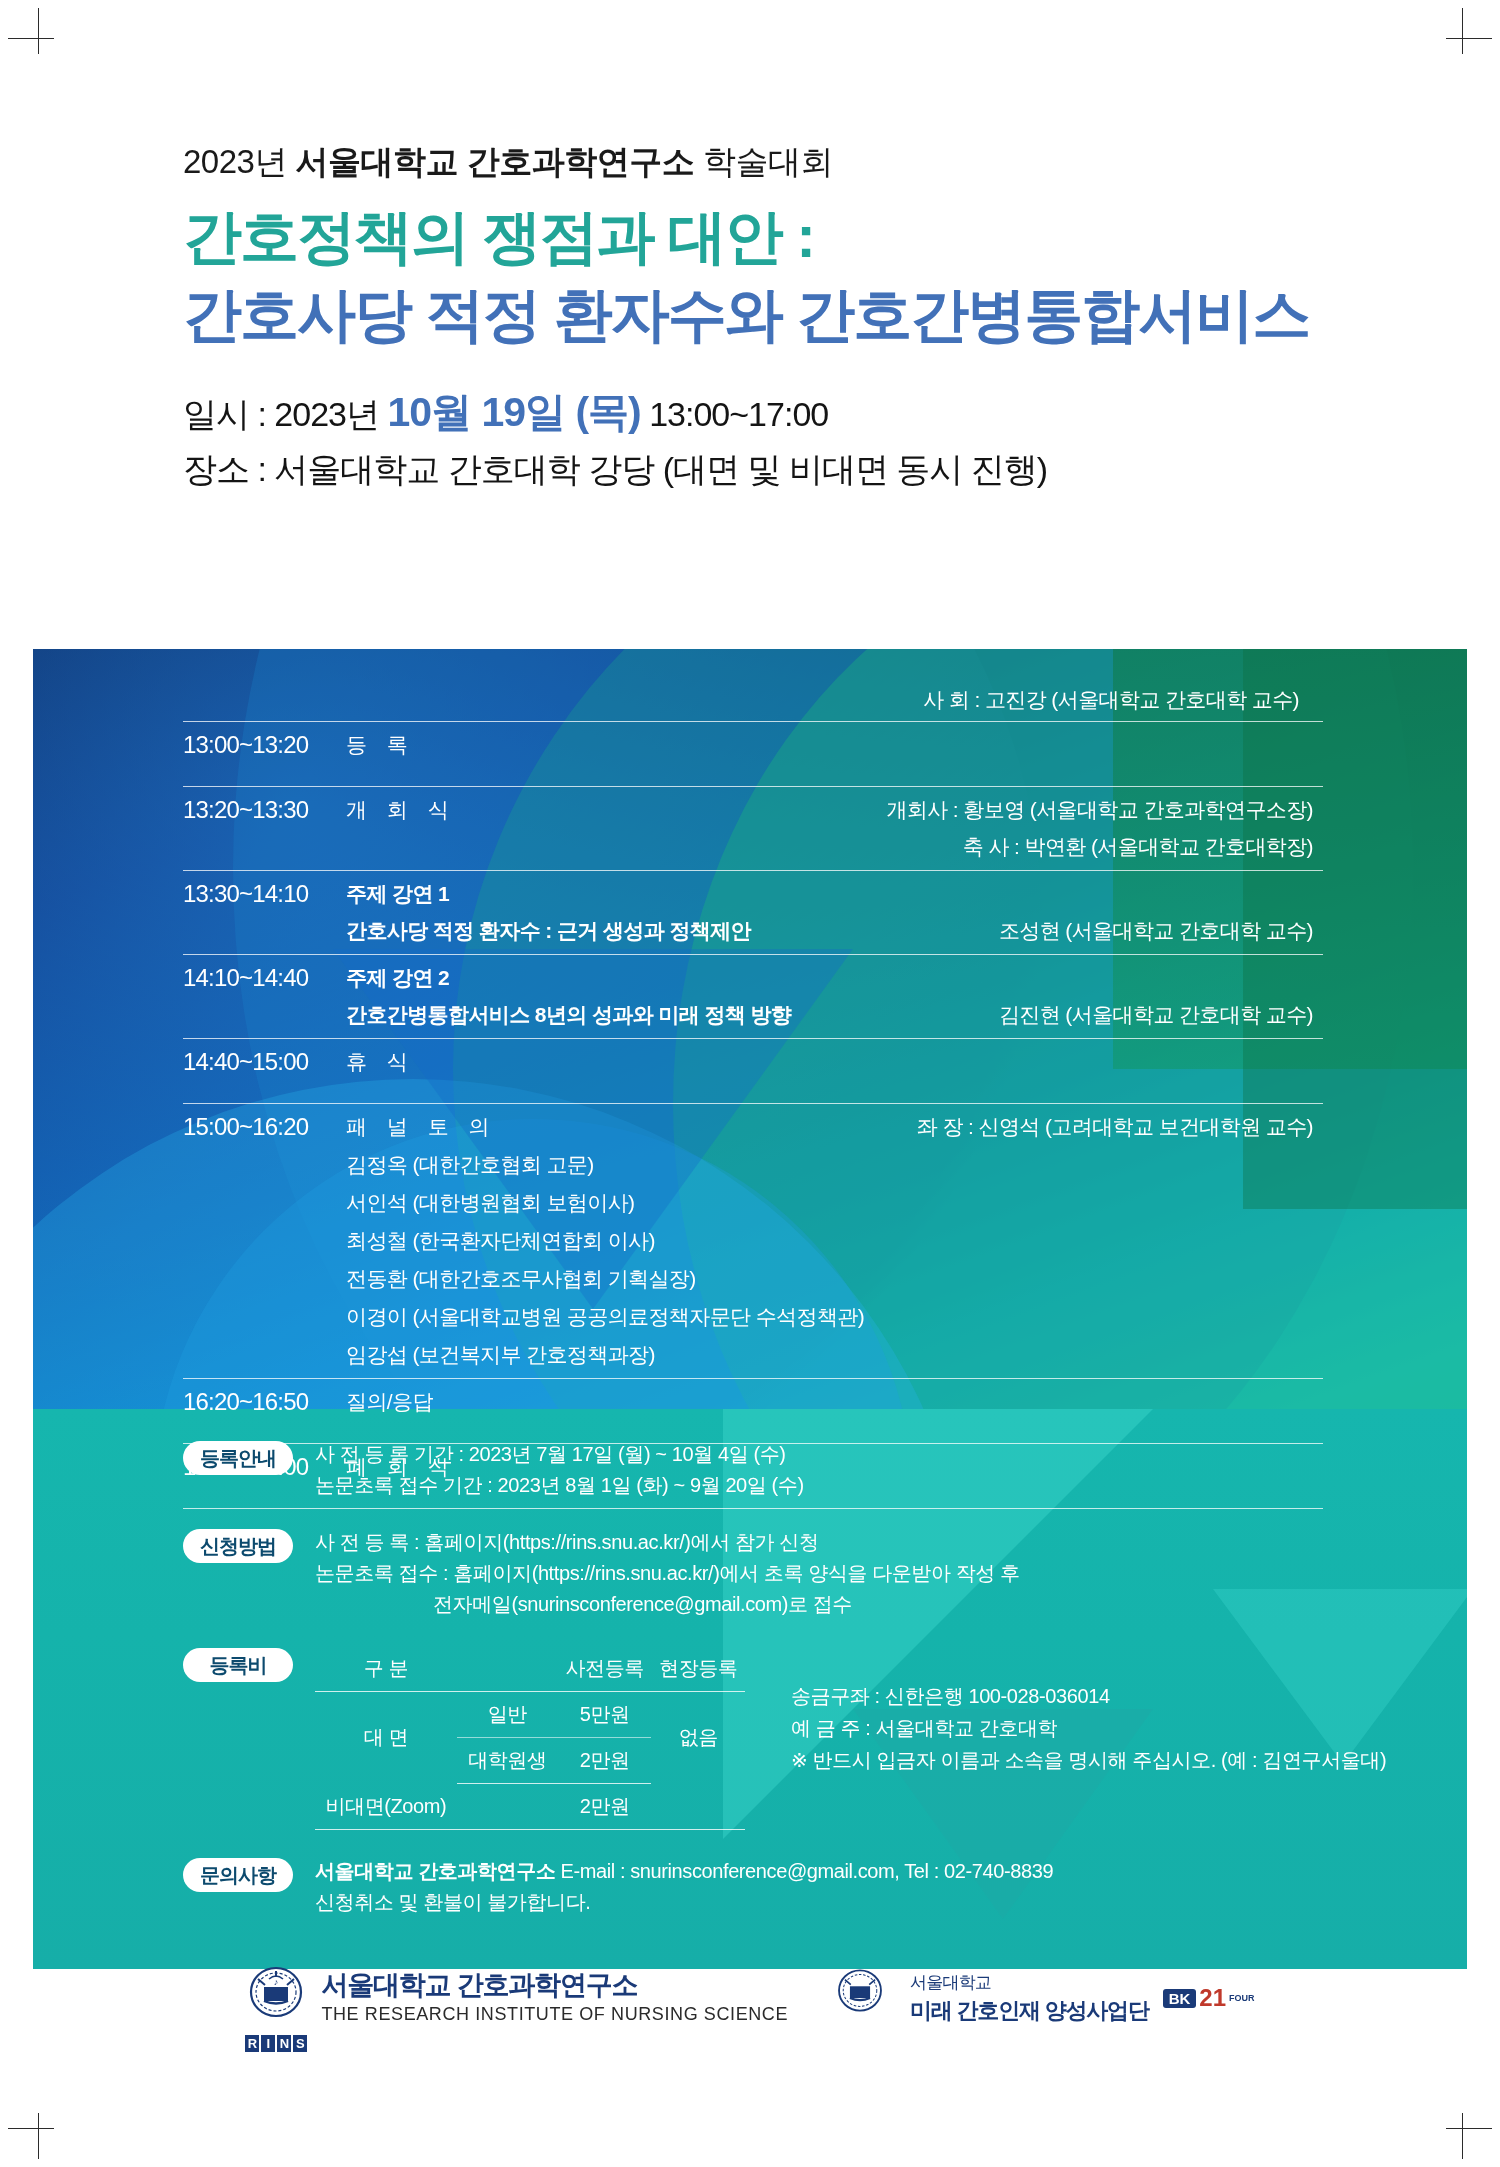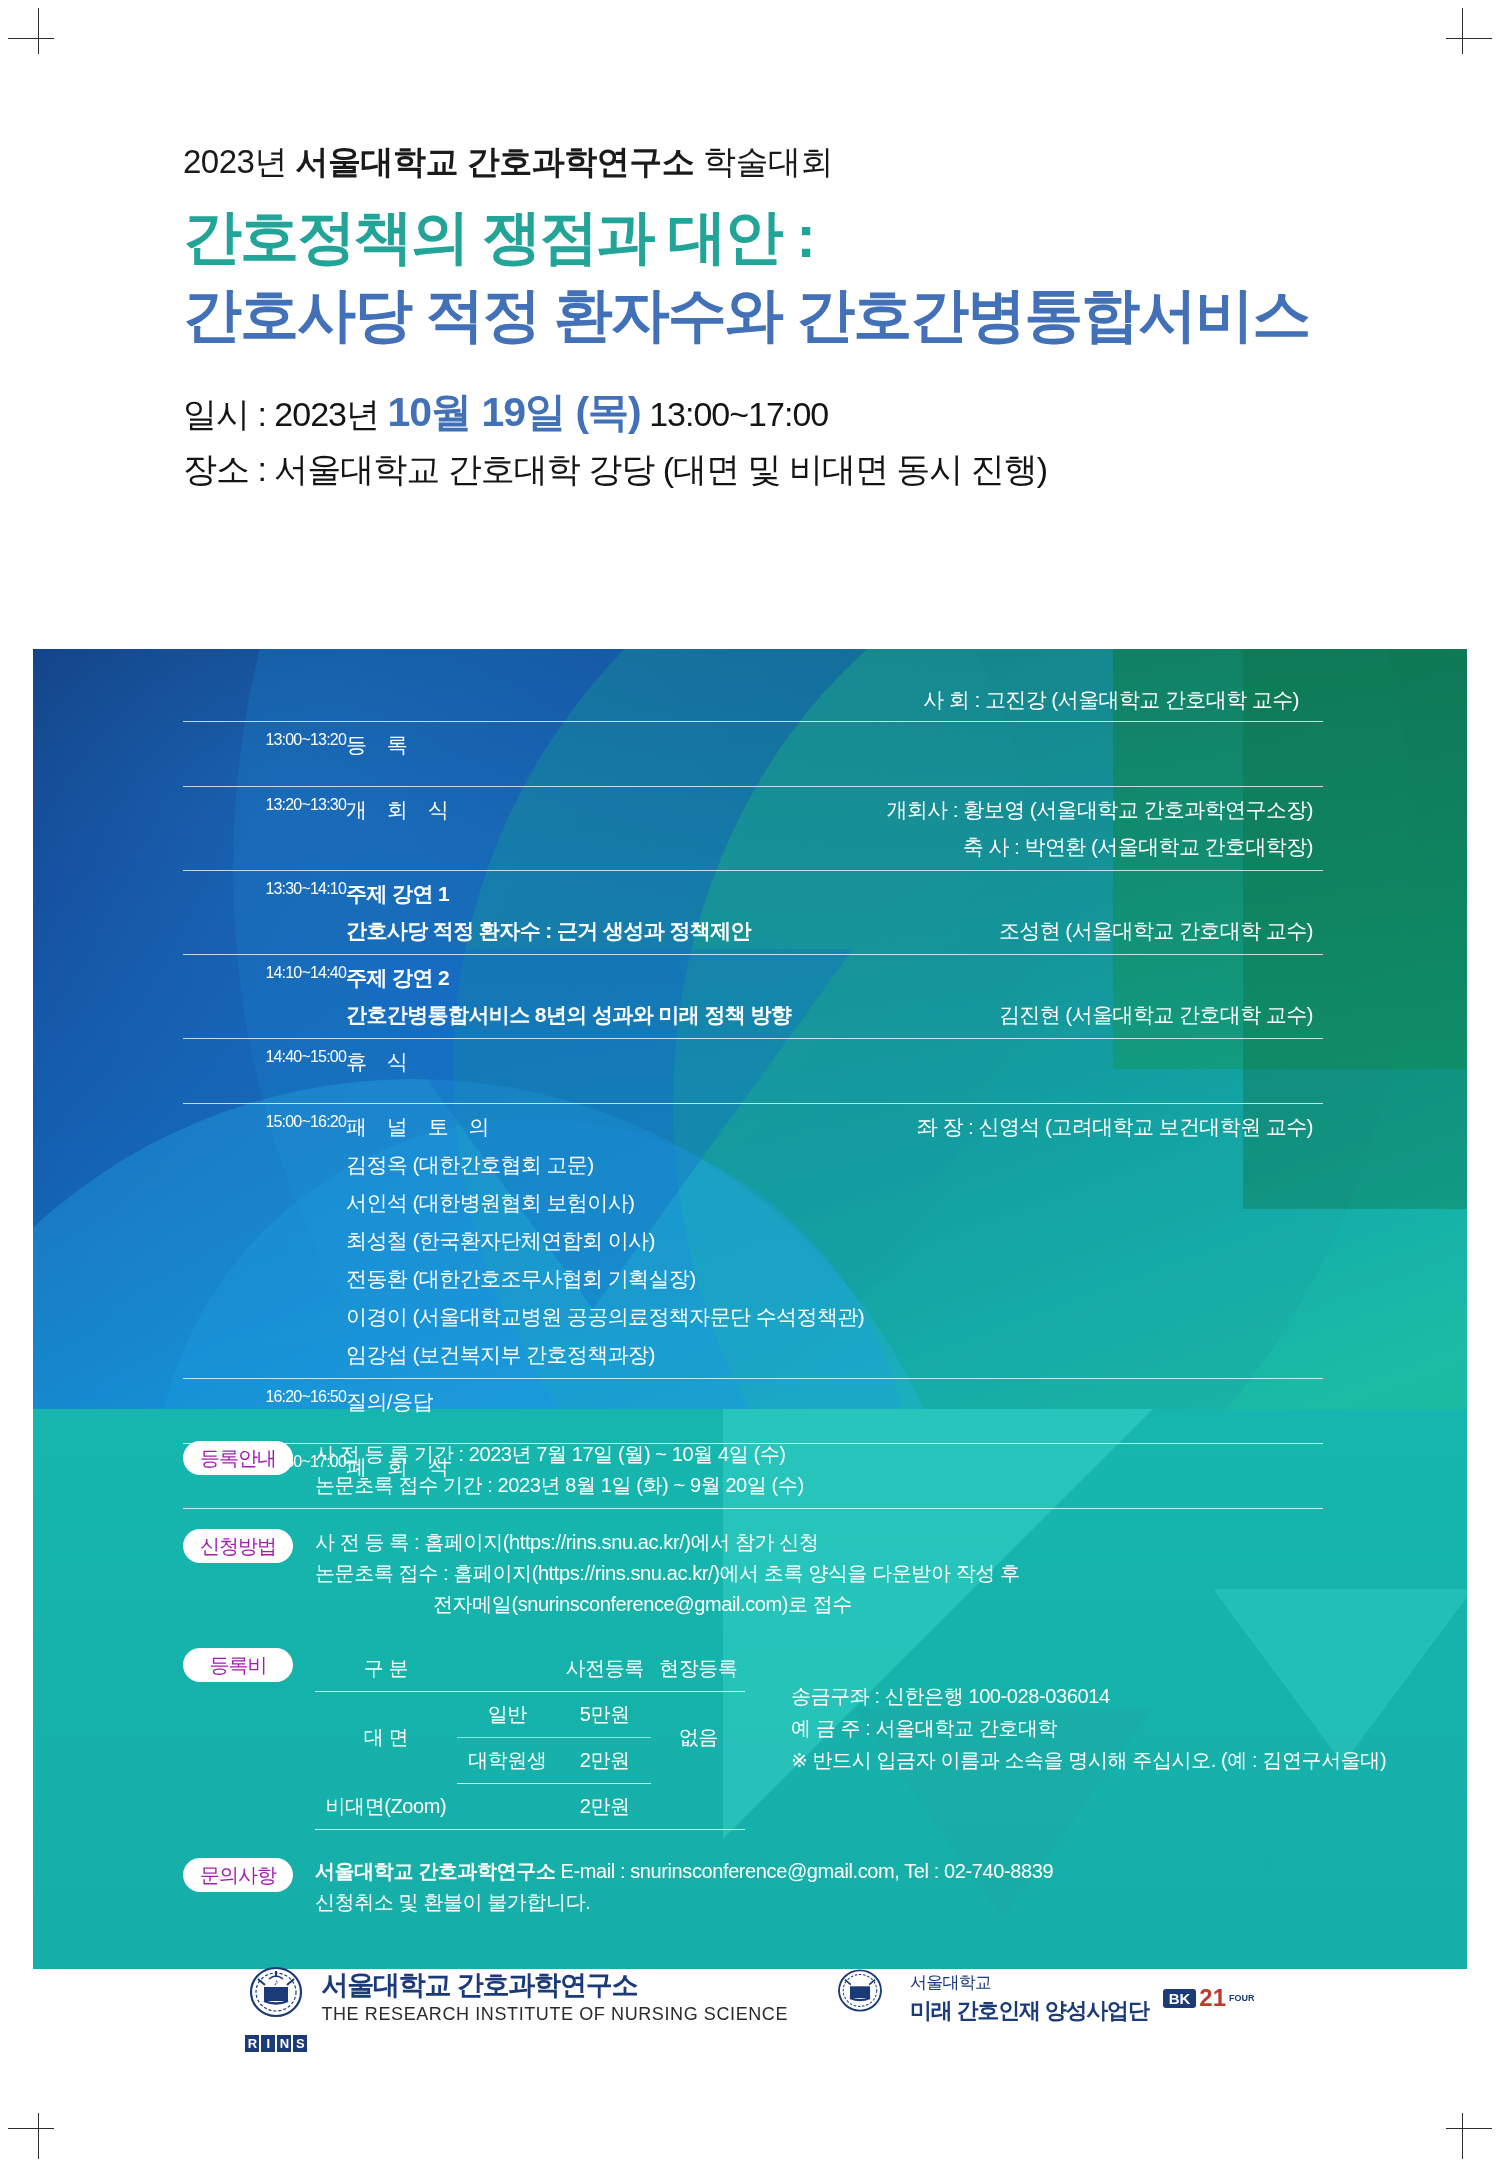--- a/index.html
+++ b/index.html
@@ -186,24 +186,23 @@
   .hrule { height: 1px; background: rgba(255,255,255,0.75); width: 100%; }
   .srow {
     display: flex;
     align-items: flex-start;
     min-height: 46px;
     padding: 9px 0 9px 0;
   }
   .col-time {
     width: 163px;
     flex: 0 0 163px;
-    font-size: 16px;
+    font-size: 24px;
     letter-spacing: -0.8px;
     white-space: nowrap;
-    text-align: right;
   }
   .col-mid {
     flex: 1 1 auto;
     padding-right: 10px;
   }
   .sline { display: flex; align-items: baseline; }
   .sline .t { flex: 0 0 auto; }
   .sline .r { margin-left: auto; }
   .spaced { letter-spacing: 7px; }
   .bold { font-weight: 700; }
@@ -238,23 +237,23 @@
     display: flex;
     align-items: flex-start;
     margin-bottom: 26px;
   }
   .pill {
     flex: 0 0 auto;
     width: 110px;
     height: 34px;
     border-radius: 17px;
     background: #ffffff;
-    color: #a21caf;
+    color: #0c4a6e;
     font-size: 20px;
-    font-weight: 400;
+    font-weight: 700;
     letter-spacing: -1px;
     display: flex;
     align-items: center;
     justify-content: center;
     margin-right: 22px;
     margin-top: 2px;
   }
   .info-body {
     flex: 1 1 auto;
     font-size: 20px;

